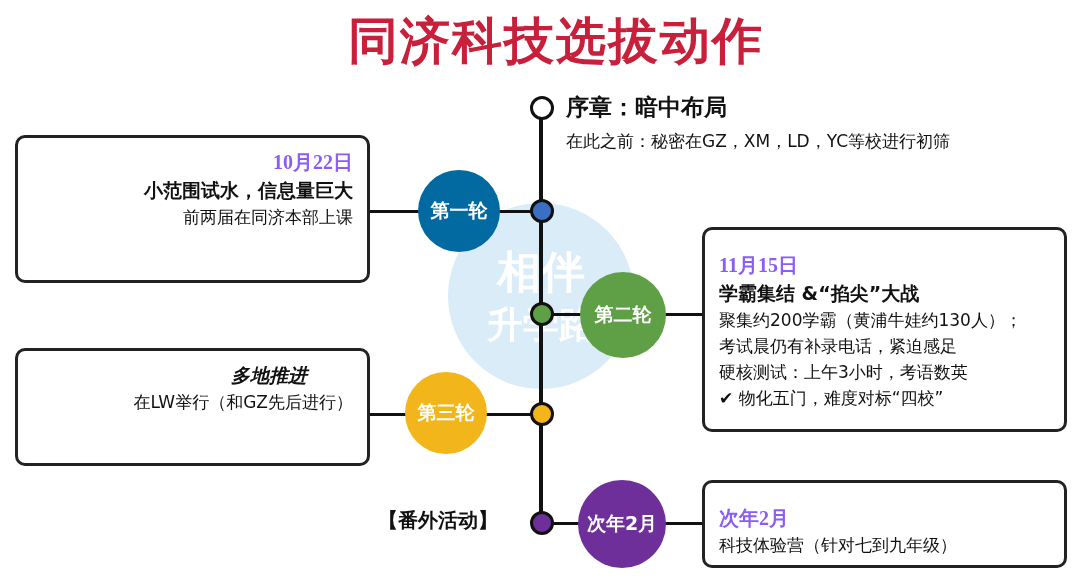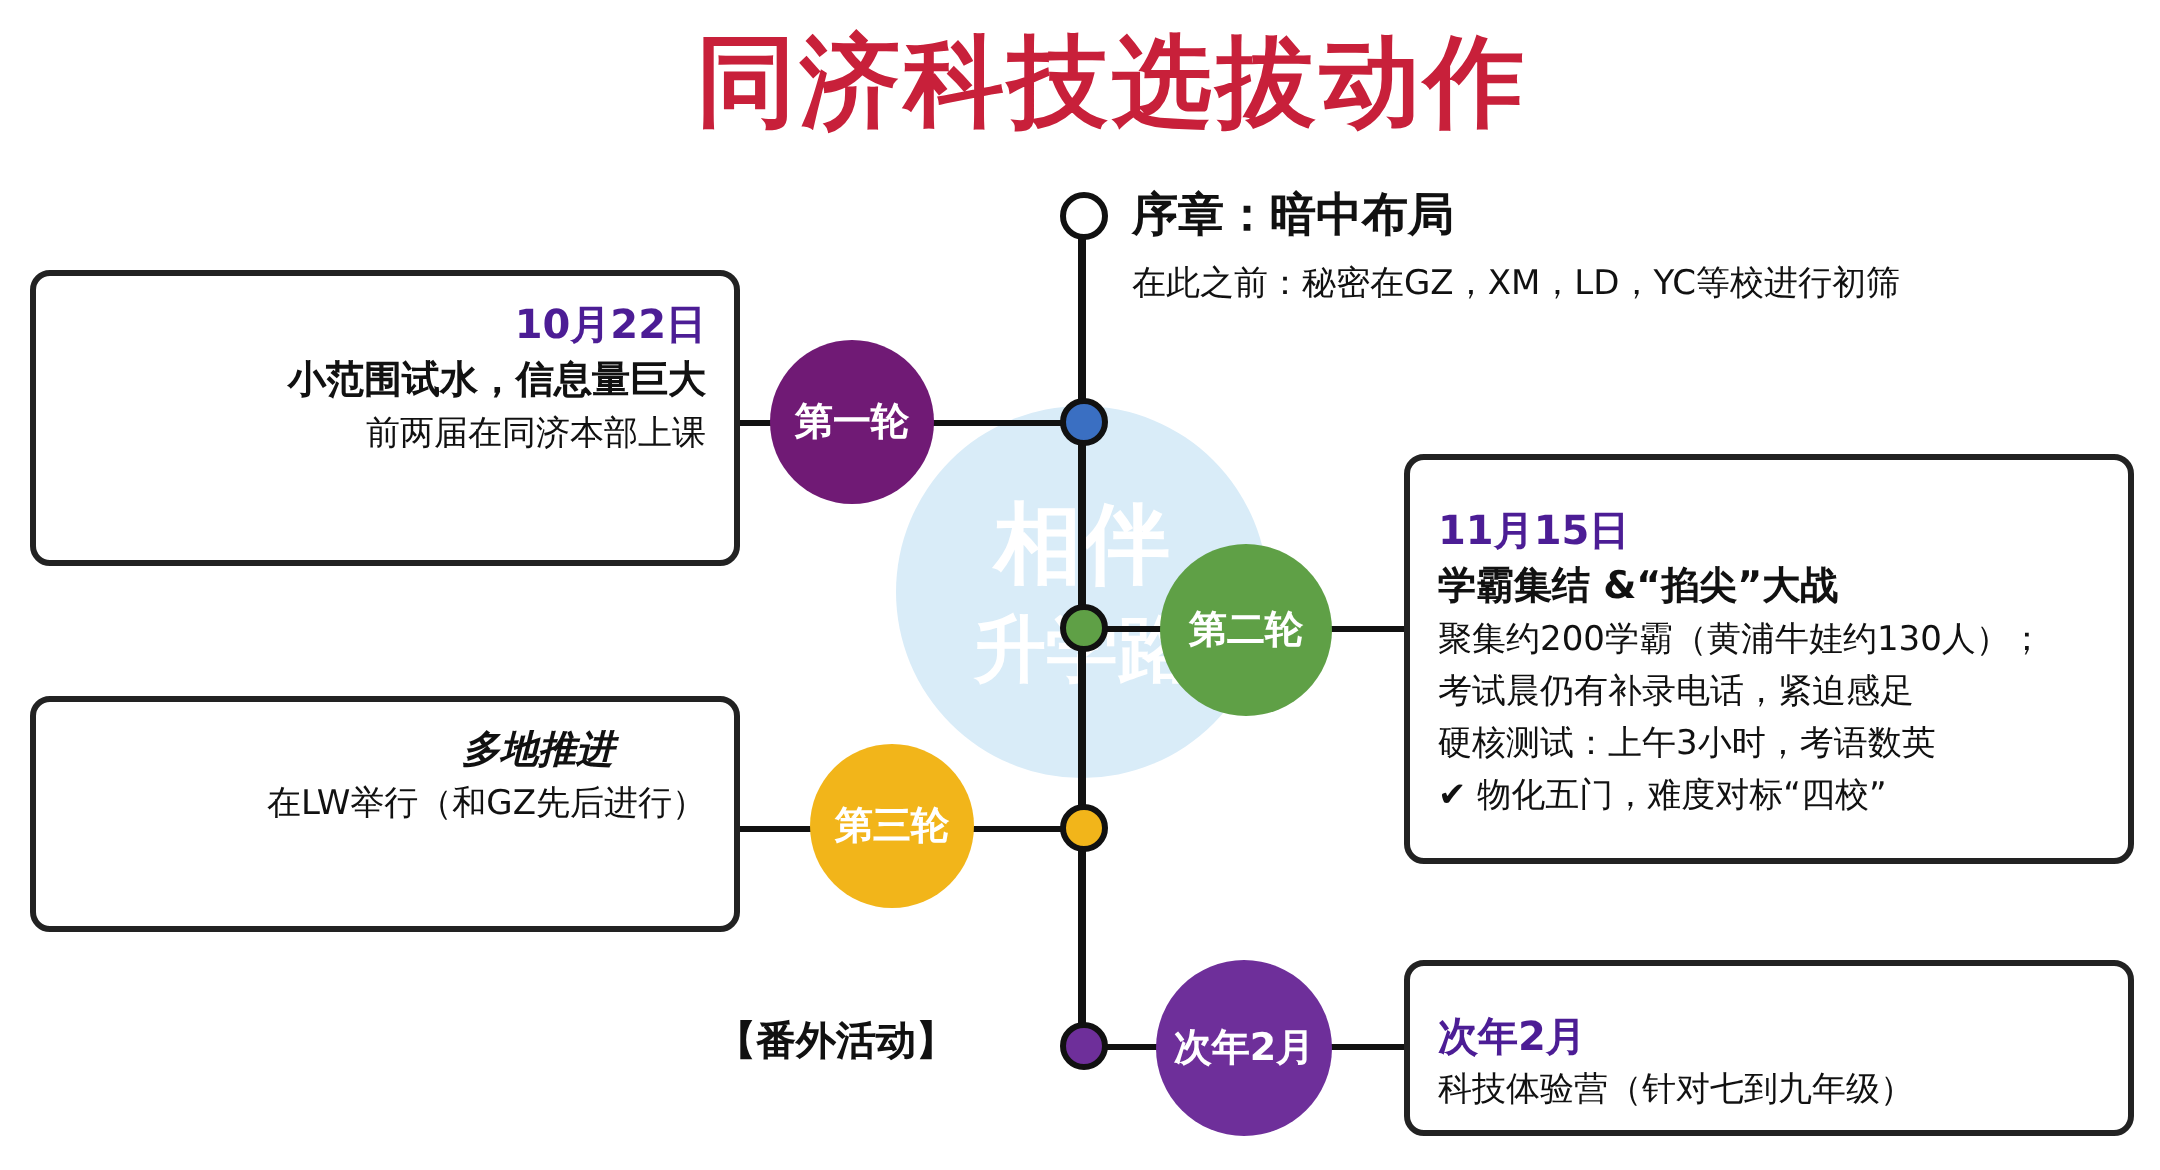--- a/index.html
+++ b/index.html
@@ -8,29 +8,29 @@
   .title{position:absolute;left:0;width:1080px;top:8px;text-align:center;font-size:50px;
          font-weight:bold;color:#c8203a;letter-spacing:2px;padding-left:16px;}
   .vline{position:absolute;left:539px;top:118px;width:4px;height:410px;background:#111;}
   .hline{position:absolute;height:3px;background:#111;}
   .node{position:absolute;width:20px;height:20px;border-radius:50%;border:3px solid #111;box-sizing:border-box;}
   .bubble{position:absolute;border-radius:50%;color:#fff;font-weight:bold;font-size:19px;
           display:flex;align-items:center;justify-content:center;}
   .card{position:absolute;background:#fff;border:3px solid #222;border-radius:10px;box-sizing:border-box;}
   .card.left{text-align:right;padding:10px 14px 0 10px;}
   .card.right{text-align:left;padding:21px 12px 0 14px;}
-  .date{color:#4c1d95;font-weight:bold;font-size:20px;line-height:28px;}
+  .date{color:#8b5cf6;font-weight:bold;font-size:20px;line-height:28px;font-family:Liberation Serif, serif;}
   .head{font-weight:bold;font-size:19px;line-height:28px;}
   .line{font-size:17px;line-height:26px;}
   .watermark{position:absolute;left:448px;top:203px;width:186px;height:186px;border-radius:50%;
              background:#d9ecf8;}
   .wm-text{position:absolute;left:0;width:186px;text-align:center;color:#fff;font-weight:bold;}
   .prologue-title{position:absolute;left:566px;top:92px;font-size:23px;font-weight:bold;}
   .prologue-sub{position:absolute;left:566px;top:130px;font-size:17px;}
-  .extra-label{position:absolute;left:358px;top:507px;font-size:20px;font-weight:bold;}
+  .extra-label{position:absolute;left:378px;top:507px;font-size:20px;font-weight:bold;}
 </style>
 </head>
 <body>
 
 <div class="title">同济科技选拔动作</div>
 
 <div class="watermark">
   <div class="wm-text" style="top:40px;font-size:44px;text-align:center;">相伴</div>
   <div class="wm-text" style="top:98px;font-size:36px;">升学路</div>
 </div>
@@ -40,21 +40,21 @@
 <div class="node" style="left:530px;top:96px;width:24px;height:24px;background:#fff;"></div>
 <div class="prologue-title">序章：暗中布局</div>
 <div class="prologue-sub">在此之前：秘密在GZ，XM，LD，YC等校进行初筛</div>
 
 <div class="hline" style="left:368px;top:210px;width:172px;"></div>
 <div class="card left" style="left:15px;top:135px;width:355px;height:148px;">
   <div class="date">10月22日</div>
   <div class="head">小范围试水，信息量巨大</div>
   <div class="line">前两届在同济本部上课</div>
 </div>
-<div class="bubble" style="left:385px;top:170px;width:82px;height:82px;background:#701a75;">第一轮</div>
+<div class="bubble" style="left:418px;top:170px;width:82px;height:82px;background:#0369a1;">第一轮</div>
 <div class="node" style="left:530px;top:199px;width:24px;height:24px;background:#3a6fc2;"></div>
 
 <div class="hline" style="left:540px;top:313px;width:165px;"></div>
 <div class="card right" style="left:702px;top:227px;width:365px;height:205px;">
   <div class="date">11月15日</div>
   <div class="head">学霸集结 &amp;“掐尖”大战</div>
   <div class="line">聚集约200学霸（黄浦牛娃约130人）；</div>
   <div class="line">考试晨仍有补录电话，紧迫感足</div>
   <div class="line">硬核测试：上午3小时，考语数英</div>
   <div class="line">✔ 物化五门，难度对标“四校”</div>

